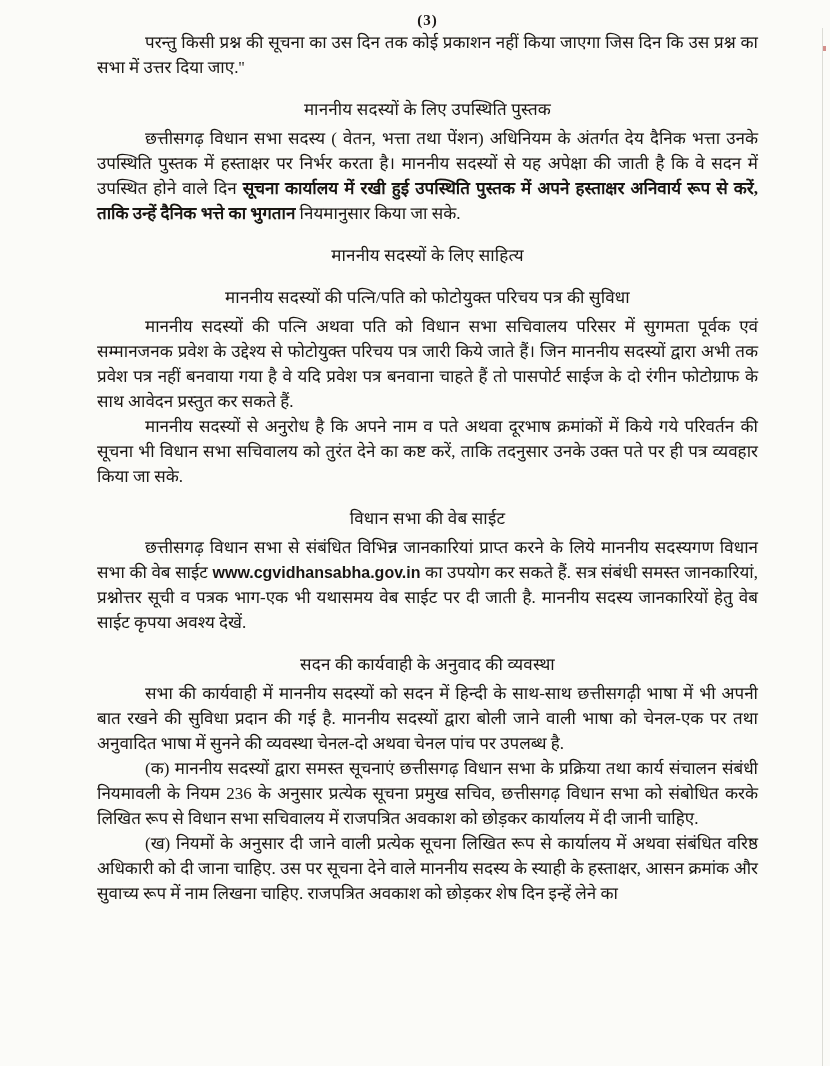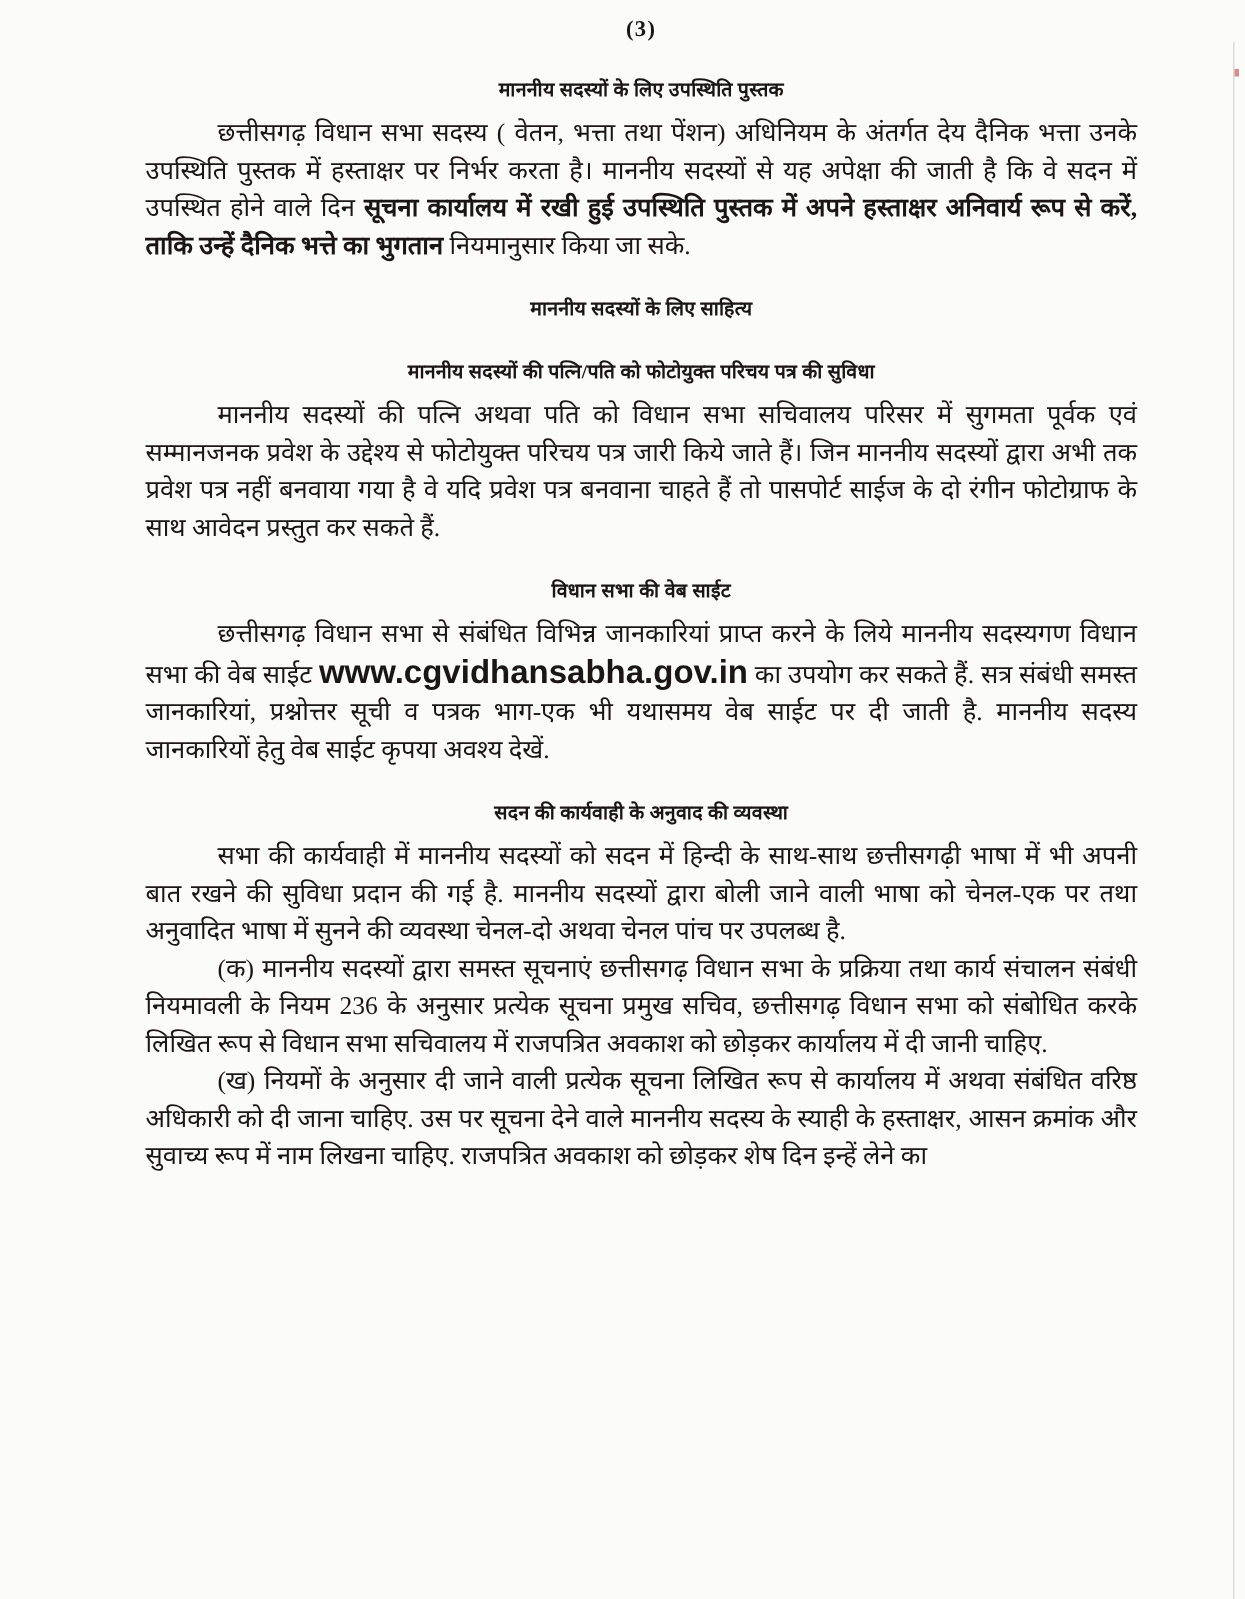--- a/index.html
+++ b/index.html
@@ -36,57 +36,59 @@
     font-size:17px;
     line-height:25px;
     text-align:justify;
     text-justify:inter-word;
   }
   .indent { text-indent:48px; }
   .mt { margin-top:14px; }
   h2 {
     margin:18px 0 4px 0;
     text-align:center;
-    font-size:13px;
+    font-size:17px;
     line-height:24px;
-    font-weight:bold;
+    font-weight:normal;
     letter-spacing:.2px;
   }
   .b { font-weight:bold; }
   .url {
     font-weight:bold;
     font-family:"Liberation Sans","DejaVu Sans",sans-serif;
-    font-size:22px;
+    font-size:16px;
   }
 </style>
 </head>
 <body>
 
 <div class="page">
   <div class="scan-edge"></div>
   <div class="speck-red"></div>
 
   <div class="pageno">(3)</div>
 
+  <p class="body indent mt">परन्तु किसी प्रश्न की सूचना का उस दिन तक कोई प्रकाशन नहीं किया जाएगा जिस दिन कि उस प्रश्न का सभा में उत्तर दिया जाए.''</p>
 
   <section>
     <h2>माननीय सदस्यों के लिए उपस्थिति पुस्तक</h2>
     <p class="body indent"><span>छत्तीसगढ़ विधान सभा सदस्य ( वेतन, भत्ता तथा पेंशन) अधिनियम के अंतर्गत देय दैनिक भत्ता उनके उपस्थिति पुस्तक में हस्ताक्षर पर निर्भर करता है। माननीय सदस्यों से यह अपेक्षा की जाती है कि वे सदन में उपस्थित होने वाले दिन </span><span class="b">सूचना कार्यालय में रखी हुई उपस्थिति पुस्तक में अपने हस्ताक्षर अनिवार्य रूप से करें, ताकि उन्हें दैनिक भत्ते का भुगतान</span><span> नियमानुसार किया जा सके.</span></p>
   </section>
 
   <section>
     <h2>माननीय सदस्यों के लिए साहित्य</h2>
   </section>
 
   <section>
     <h2>माननीय सदस्यों की पत्नि/पति को फोटोयुक्त परिचय पत्र की सुविधा</h2>
     <p class="body indent">माननीय सदस्यों की पत्नि अथवा पति को विधान सभा सचिवालय परिसर में सुगमता पूर्वक एवं सम्मानजनक प्रवेश के उद्देश्य से फोटोयुक्त परिचय पत्र जारी किये जाते हैं। जिन माननीय सदस्यों द्वारा अभी तक प्रवेश पत्र नहीं बनवाया गया है वे यदि प्रवेश पत्र बनवाना चाहते हैं तो पासपोर्ट साईज के दो रंगीन फोटोग्राफ के साथ आवेदन प्रस्तुत कर सकते हैं.</p>
   </section>
 
   <section>
+    <p class="body indent">माननीय सदस्यों से अनुरोध है कि अपने नाम व पते अथवा दूरभाष क्रमांकों में किये गये परिवर्तन की सूचना भी विधान सभा सचिवालय को तुरंत देने का कष्ट करें, ताकि तदनुसार उनके उक्त पते पर ही पत्र व्यवहार किया जा सके.</p>
   </section>
 
   <section>
     <h2>विधान सभा की वेब साईट</h2>
     <p class="body indent"><span>छत्तीसगढ़ विधान सभा से संबंधित विभिन्न जानकारियां प्राप्त करने के लिये माननीय सदस्यगण विधान सभा की वेब साईट </span><span class="url">www.cgvidhansabha.gov.in</span><span> का उपयोग कर सकते हैं. सत्र संबंधी समस्त जानकारियां, प्रश्नोत्तर सूची व पत्रक भाग-एक भी यथासमय वेब साईट पर दी जाती है. माननीय सदस्य जानकारियों हेतु वेब साईट कृपया अवश्य देखें.</span></p>
   </section>
 
   <section>
     <h2>सदन की कार्यवाही के अनुवाद की व्यवस्था</h2>
     <p class="body indent">सभा की कार्यवाही में माननीय सदस्यों को सदन में हिन्दी के साथ-साथ छत्तीसगढ़ी भाषा में भी अपनी बात रखने की सुविधा प्रदान की गई है. माननीय सदस्यों द्वारा बोली जाने वाली भाषा को चेनल-एक पर तथा अनुवादित भाषा में सुनने की व्यवस्था चेनल-दो अथवा चेनल पांच पर उपलब्ध है.</p>

